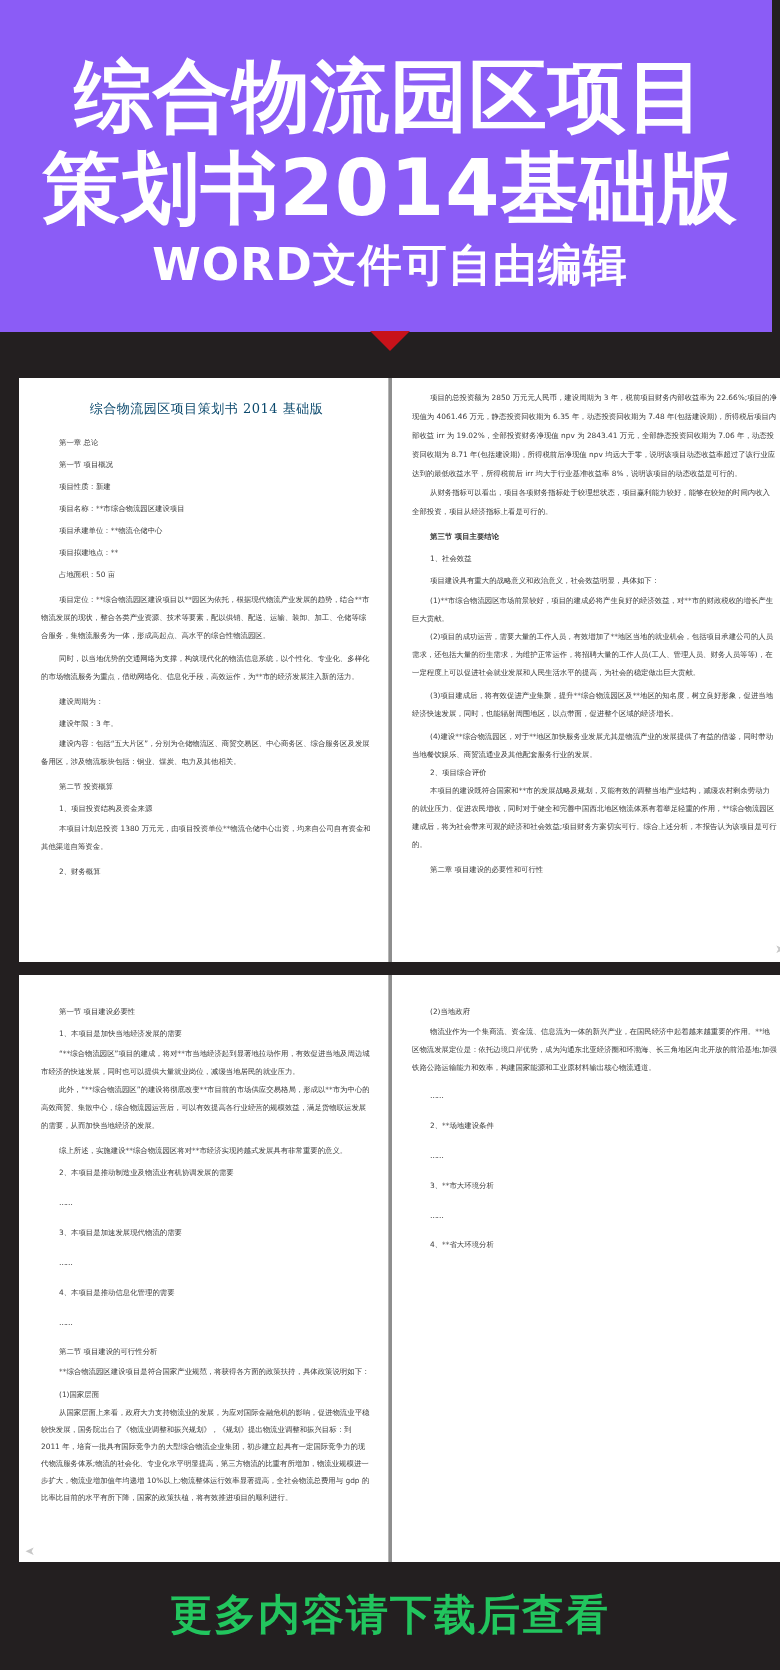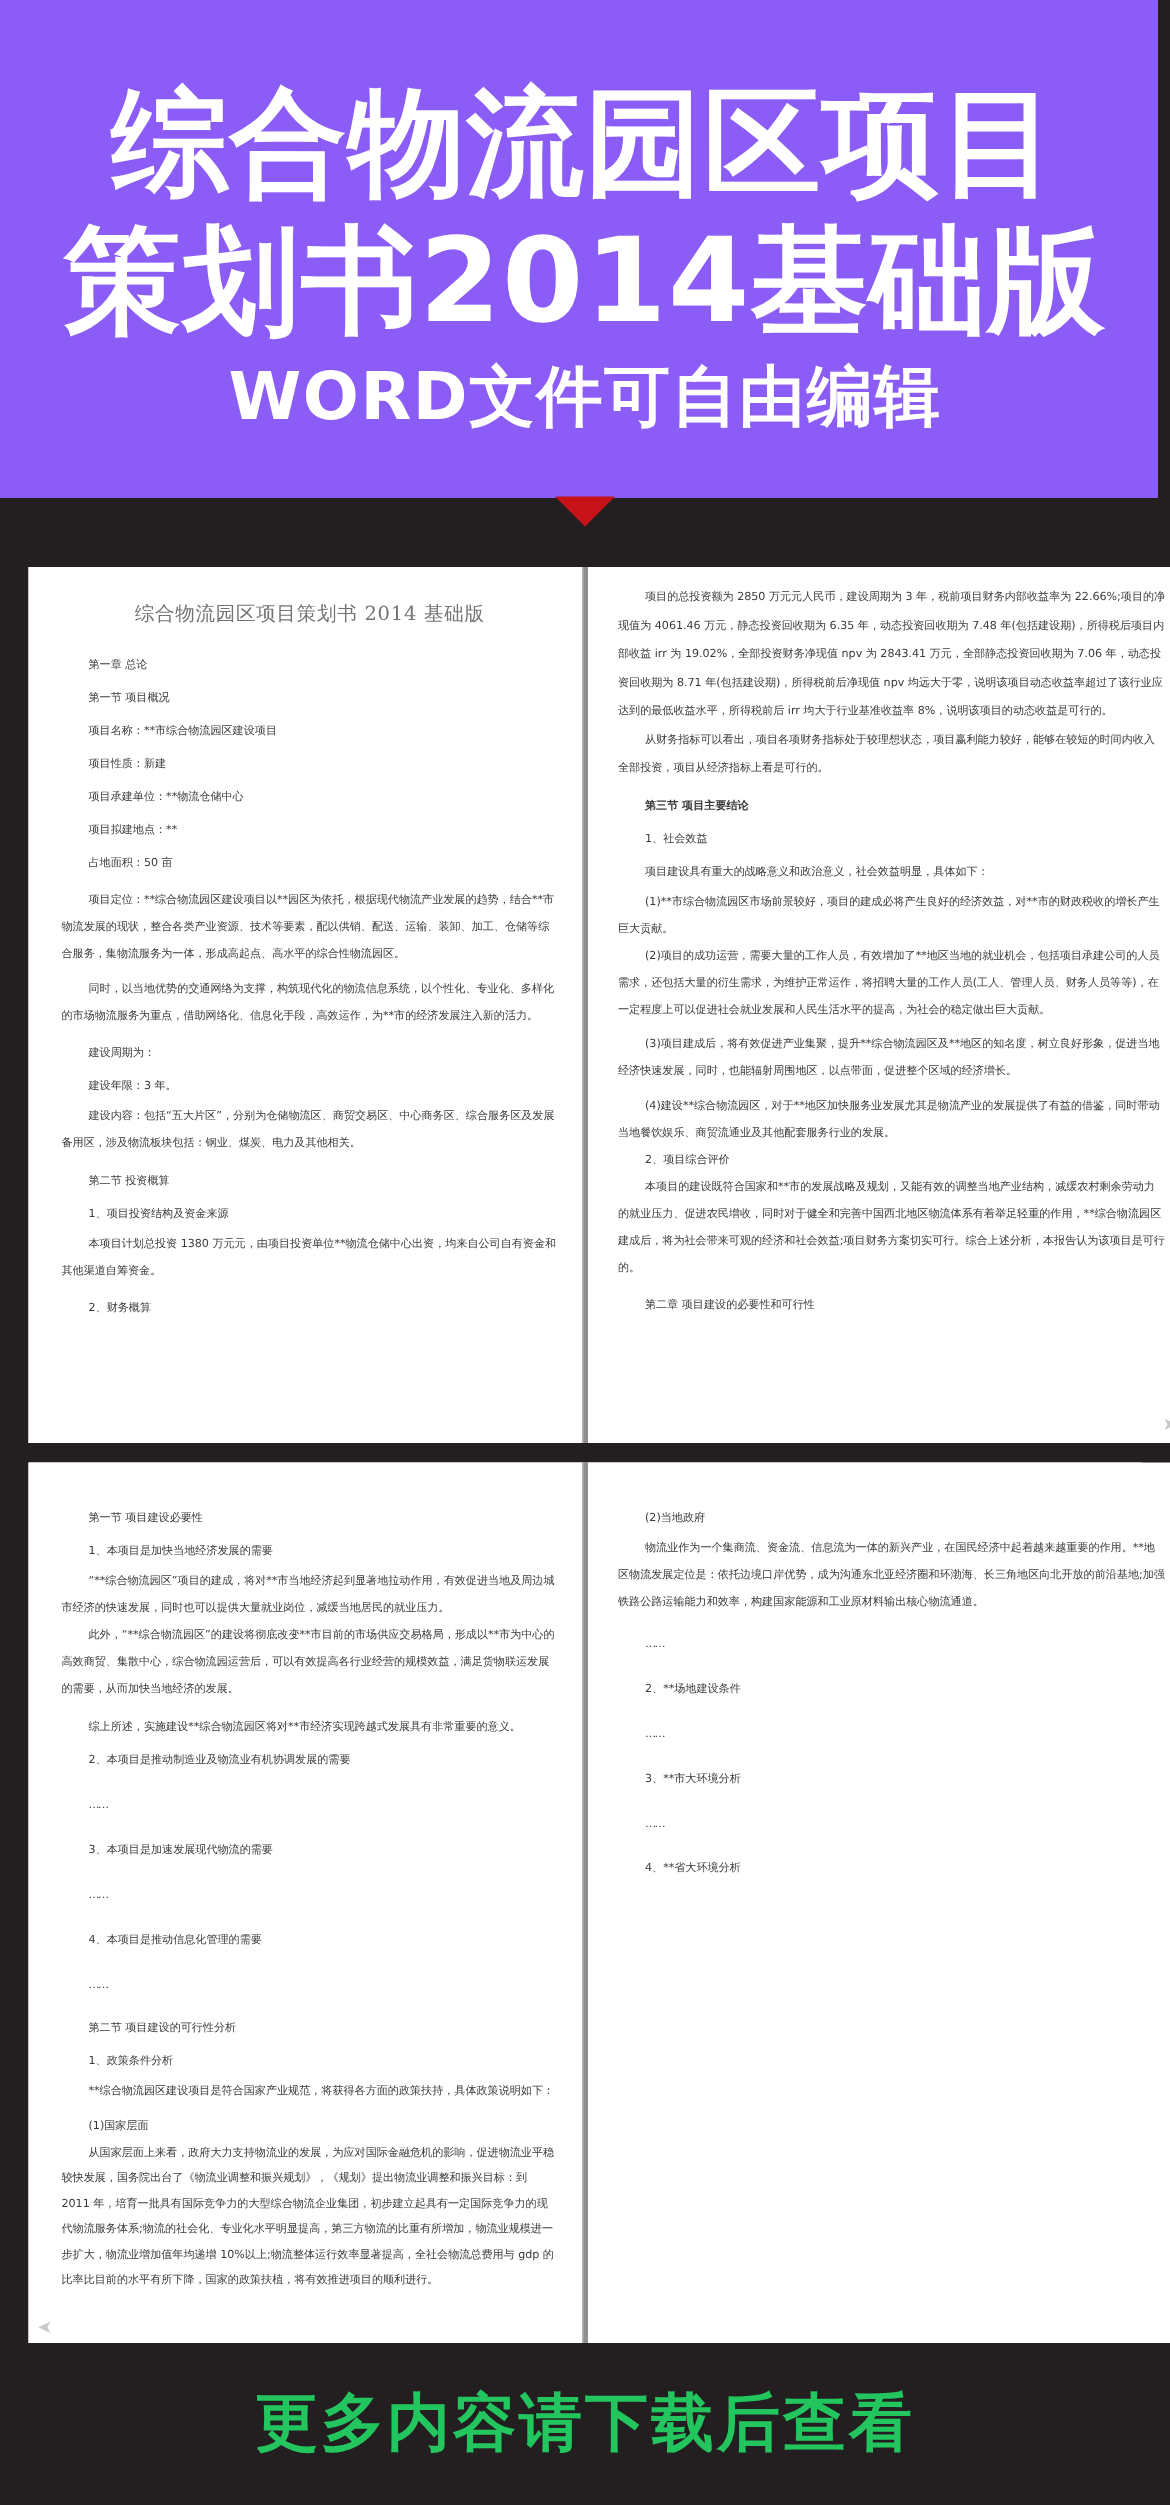--- a/index.html
+++ b/index.html
@@ -38,21 +38,21 @@
   .page.right { left:373px; width:401px; }
   .divider {
     position:absolute; left:369px; top:0; width:4px; height:100%;
     background:#8e8e8e; border-left:1px solid #b5b5b5; box-sizing:border-box;
   }
   .doc {
     position:absolute; left:22px; right:16px;
     font-family:"DejaVu Sans", sans-serif; font-size:7.4px; color:#3a3a3a;
   }
   .doc-title {
-    font-family:"DejaVu Serif", serif; font-size:13px; color:#737373;
+    font-family:"DejaVu Serif", serif; font-size:13px; color:#0c4a6e;
     text-align:center; margin:0 0 14px 0; letter-spacing:0.5px;
   }
   .p { margin:0; line-height:18px; white-space:normal; }
   .p.ind { text-indent:18px; }
   .p.sub { padding-left:18px; }
   .p.gap { margin-bottom:5px; }
   .p.tight { line-height:15px; }
   .dots { padding-left:18px; line-height:23px; letter-spacing:-1px; }
   .nav-arrow {
     position:absolute; width:12px; height:10px; color:#c8c8c8; font-size:12px; line-height:10px;
@@ -71,22 +71,22 @@
   <div class="title-line t3" data-name="banner-subtitle">WORD文件可自由编辑</div>
   <div class="pointer" data-name="banner-pointer-triangle"></div>
 </div>
 
 <div class="panel top" data-name="preview-panel-top">
   <div class="page left" data-name="document-page-1">
     <div class="doc" style="top:22px;">
       <div class="doc-title" data-name="document-title">综合物流园区项目策划书 2014 基础版</div>
       <p class="p sub" data-name="chapter-heading" style="line-height:22px;">第一章  总论</p>
       <p class="p sub" data-name="section-heading" style="line-height:22px;">第一节  项目概况</p>
+      <p class="p sub" data-name="project-nature" style="line-height:22px;">项目性质：新建</p>
       <p class="p sub" data-name="project-name" style="line-height:22px;">项目名称：**市综合物流园区建设项目</p>
-      <p class="p sub" data-name="project-nature" style="line-height:22px;">项目性质：新建</p>
       <p class="p sub" data-name="project-contractor" style="line-height:22px;">项目承建单位：**物流仓储中心</p>
       <p class="p sub" data-name="project-location" style="line-height:22px;">项目拟建地点：**</p>
       <p class="p sub gap" data-name="project-area" style="line-height:22px;">占地面积：50 亩</p>
       <p class="p ind gap" data-name="positioning-paragraph">项目定位：**综合物流园区建设项目以**园区为依托，根据现代物流产业发展的趋势，结合**市物流发展的现状，整合各类产业资源、技术等要素，配以供销、配送、运输、装卸、加工、仓储等综合服务，集物流服务为一体，形成高起点、高水平的综合性物流园区。</p>
       <p class="p ind gap" data-name="meanwhile-paragraph">同时，以当地优势的交通网络为支撑，构筑现代化的物流信息系统，以个性化、专业化、多样化的市场物流服务为重点，借助网络化、信息化手段，高效运作，为**市的经济发展注入新的活力。</p>
       <p class="p sub" data-name="plan-heading" style="line-height:22px;">建设周期为：</p>
       <p class="p sub" data-name="build-years" style="line-height:22px;">建设年限：3 年。</p>
       <p class="p ind gap" data-name="build-content">建设内容：包括“五大片区”，分别为仓储物流区、商贸交易区、中心商务区、综合服务区及发展备用区，涉及物流板块包括：钢业、煤炭、电力及其他相关。</p>
       <p class="p sub" data-name="section2-heading" style="line-height:22px;">第二节  投资概算</p>
       <p class="p sub" data-name="investment-structure-heading" style="line-height:22px;">1、项目投资结构及资金来源</p>
@@ -124,21 +124,20 @@
       <p class="p ind" data-name="need1-paragraph-1">“**综合物流园区”项目的建成，将对**市当地经济起到显著地拉动作用，有效促进当地及周边城市经济的快速发展，同时也可以提供大量就业岗位，减缓当地居民的就业压力。</p>
       <p class="p ind gap" data-name="need1-paragraph-2">此外，“**综合物流园区”的建设将彻底改变**市目前的市场供应交易格局，形成以**市为中心的高效商贸、集散中心，综合物流园运营后，可以有效提高各行业经营的规模效益，满足货物联运发展的需要，从而加快当地经济的发展。</p>
       <p class="p sub" data-name="need1-summary" style="line-height:22px;">综上所述，实施建设**综合物流园区将对**市经济实现跨越式发展具有非常重要的意义。</p>
       <p class="p sub" data-name="need2-heading" style="line-height:22px;">2、本项目是推动制造业及物流业有机协调发展的需要</p>
       <p class="dots" data-name="ellipsis">……</p>
       <p class="p sub" data-name="need3-heading" style="line-height:22px;">3、本项目是加速发展现代物流的需要</p>
       <p class="dots" data-name="ellipsis">……</p>
       <p class="p sub" data-name="need4-heading" style="line-height:22px;">4、本项目是推动信息化管理的需要</p>
       <p class="dots" data-name="ellipsis">……</p>
       <p class="p sub" data-name="feasibility-section-heading" style="line-height:22px;">第二节  项目建设的可行性分析</p>
-      <p class="p sub" data-name="policy-heading" style="line-height:22px;">1、政策条件分析</p>
       <p class="p ind gap" data-name="policy-intro">**综合物流园区建设项目是符合国家产业规范，将获得各方面的政策扶持，具体政策说明如下：</p>
       <p class="p sub" data-name="national-level-heading">(1)国家层面</p>
       <p class="p ind" data-name="national-level-paragraph" style="line-height:17px;">从国家层面上来看，政府大力支持物流业的发展，为应对国际金融危机的影响，促进物流业平稳较快发展，国务院出台了《物流业调整和振兴规划》，《规划》提出物流业调整和振兴目标：到 2011 年，培育一批具有国际竞争力的大型综合物流企业集团，初步建立起具有一定国际竞争力的现代物流服务体系;物流的社会化、专业化水平明显提高，第三方物流的比重有所增加，物流业规模进一步扩大，物流业增加值年均递增 10%以上;物流整体运行效率显著提高，全社会物流总费用与 gdp 的比率比目前的水平有所下降，国家的政策扶植，将有效推进项目的顺利进行。</p>
     </div>
     <div class="nav-arrow" data-name="arrow-left-icon" style="left:4px; bottom:6px;">➤</div>
   </div>
 
   <div class="divider" data-name="page-divider"></div>
 
   <div class="page right" data-name="document-page-4">

